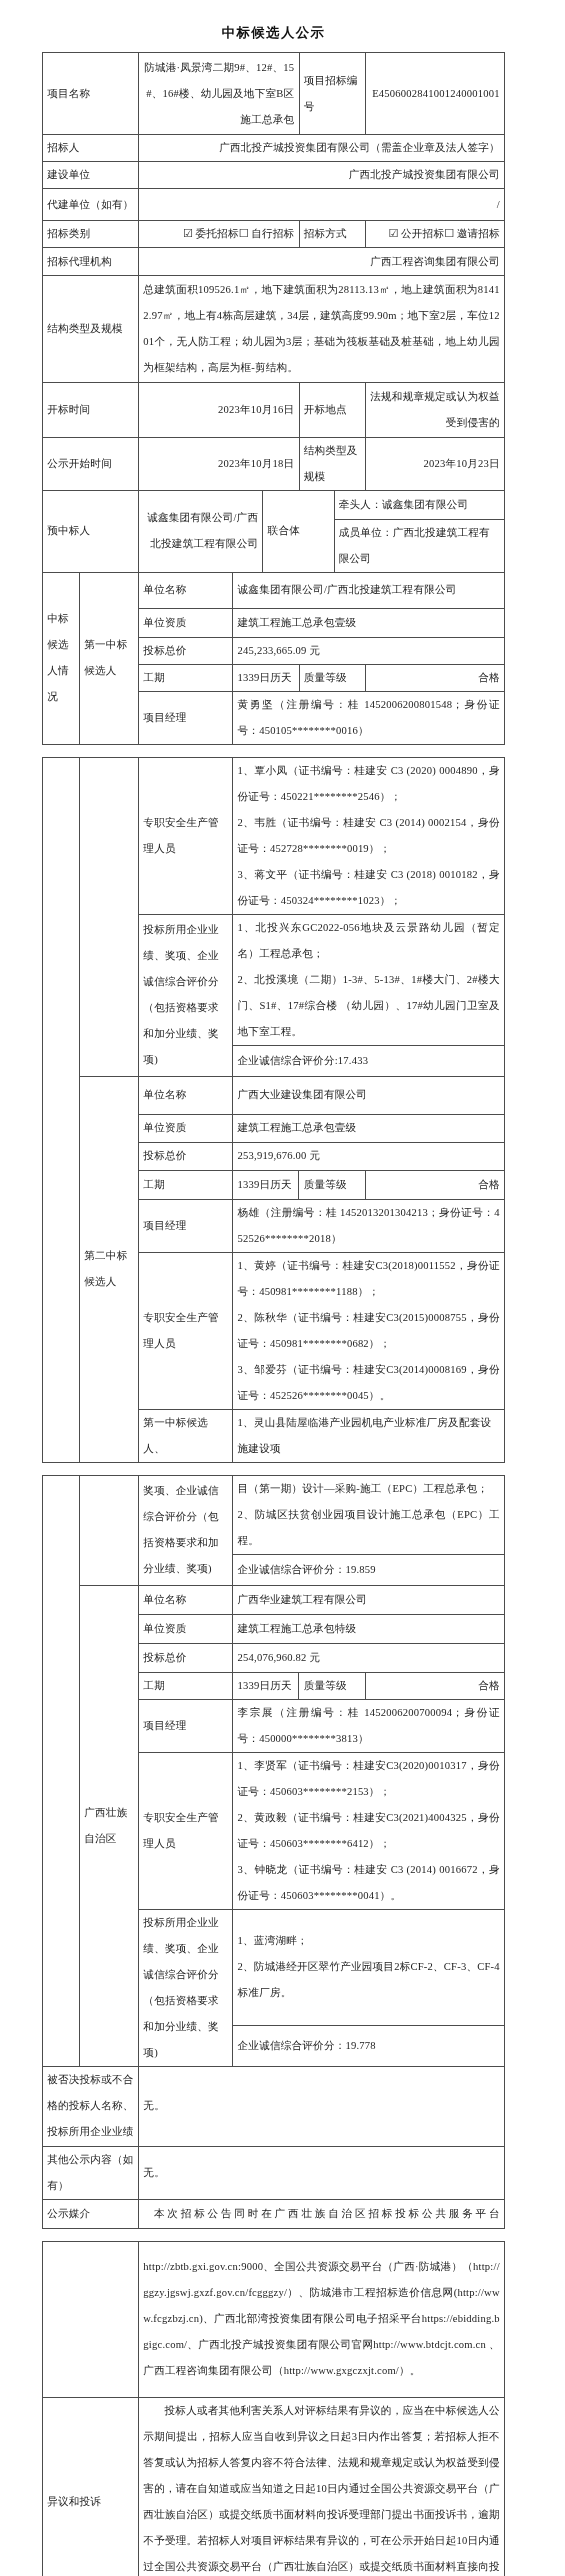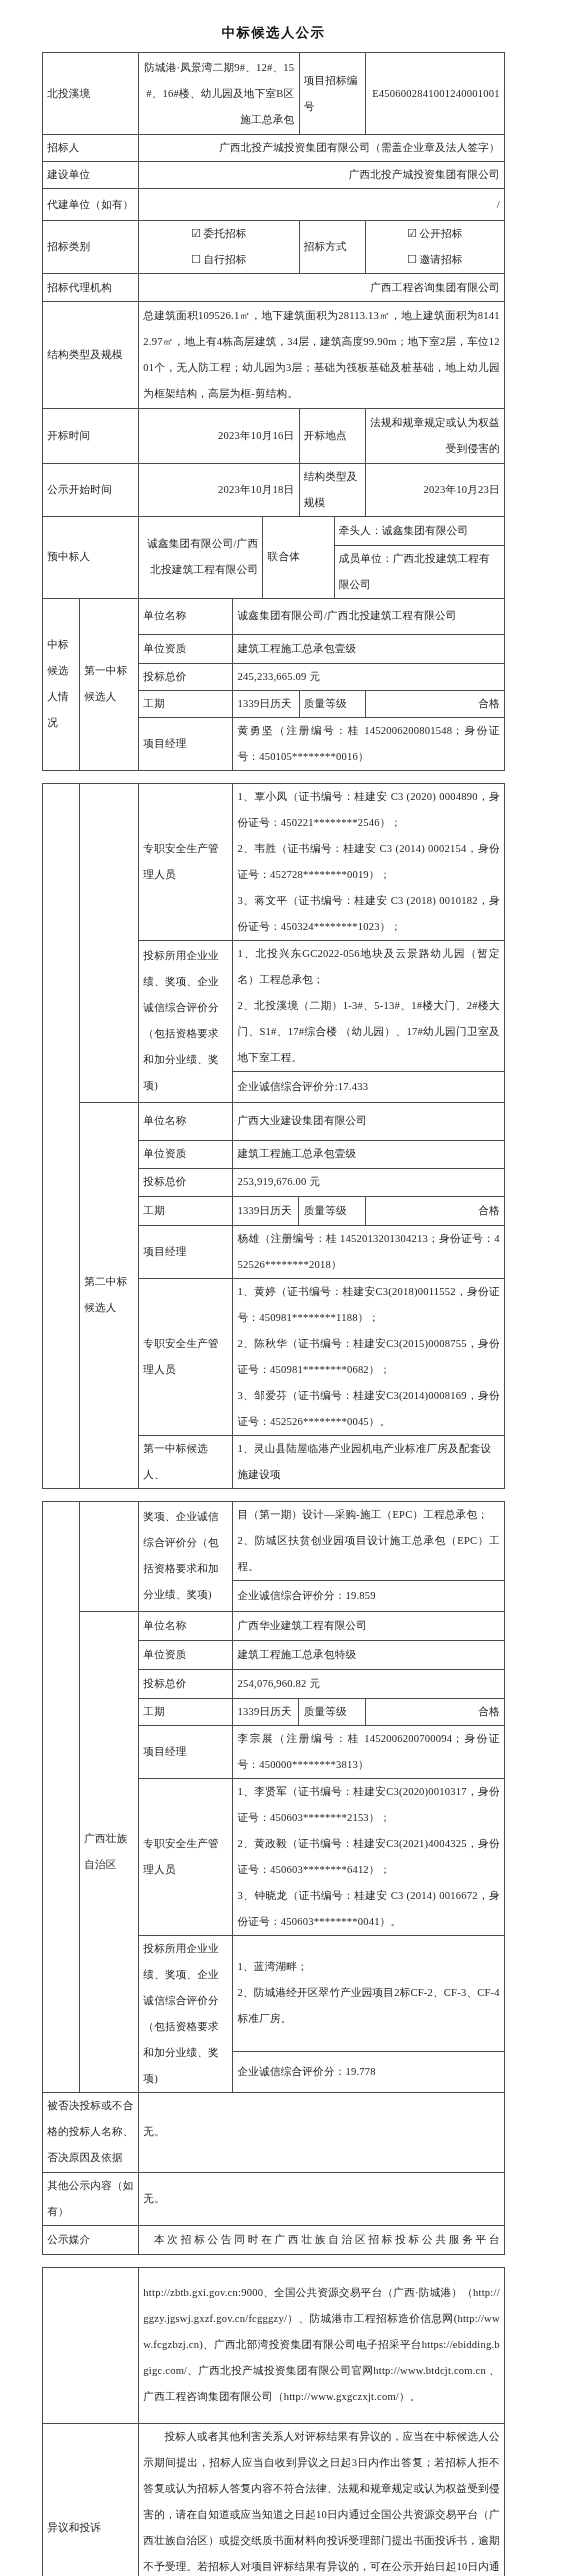--- a/index.html
+++ b/index.html
@@ -12,21 +12,21 @@
   table.doc td{border:0.7px solid #4c4c4c;font-size:10.6px;line-height:26px;padding:0 4.2px;
                letter-spacing:0.2px;vertical-align:middle;word-break:break-all;overflow:hidden;}
   td.lbl{text-align:left;}
   td.ctr{text-align:right;margin-left:20px;}
   td.jus{text-align:justify;}
   td.tight{padding:0 1.4px;}
   .para{text-align:justify;}
   .indent{text-indent:2em;}
   .spread{text-align:justify;text-align-last:justify;text-indent:1em;}
   .cb{font-family:"DejaVu Sans","Liberation Sans",sans-serif;font-size:11.3px;margin-right:2.1px;}
-  .opts{display:flex;justify-content:flex-end;align-items:center;flex-direction:column;}
+  .opts{display:flex;justify-content:flex-end;align-items:center;}
   .opt{white-space:nowrap;}
 </style>
 </head>
 <body>
 
 <div class="page">
 
   <h1 class="doc-title">中标候选人公示</h1>
 
   <table class="doc">
@@ -35,21 +35,21 @@
         <col style="width:59px">
         <col style="width:94px">
         <col style="width:30px">
         <col style="width:36px">
         <col style="width:35px">
         <col style="width:31px">
         <col style="width:139px">
       </colgroup>
     <tbody>
         <tr>
-      <td class="lbl" colspan="2" style="height:81px">北投溪境</td>
+      <td class="lbl" colspan="2" style="height:81px">项目名称</td>
       <td class="ctr" colspan="3">防城港·凤景湾二期9#、12#、15#、16#楼、幼儿园及地下室B区施工总承包</td>
       <td class="lbl" colspan="2">项目招标编号</td>
       <td class="ctr">E4506002841001240001001</td>
     </tr>
     <tr>
       <td class="lbl" colspan="2" style="height:26px">招标人</td>
       <td class="ctr" colspan="6">广西北投产城投资集团有限公司（需盖企业章及法人签字）</td>
     </tr>
     <tr>
       <td class="lbl" colspan="2" style="height:26px">建设单位</td>
@@ -260,21 +260,21 @@
       <td class="lbl" rowspan="2">投标所用企业业绩、奖项、企业诚信综合评价分（包括资格要求和加分业绩、奖项)</td>
       <td colspan="5" style="height:79px">
         <div class="para">1、蓝湾湖畔；</div>
         <div class="para">2、防城港经开区翠竹产业园项目2标CF-2、CF-3、CF-4标准厂房。</div>
       </td>
     </tr>
     <tr>
       <td colspan="5" style="height:27px">企业诚信综合评价分：19.778</td>
     </tr>
     <tr>
-      <td class="lbl" colspan="2" style="height:79px">被否决投标或不合格的投标人名称、否决原因及依据</td>
+      <td class="lbl" colspan="2" style="height:79px">被否决投标或不合格的投标人名称、投标所用企业业绩</td>
       <td colspan="6">无。</td>
     </tr>
     <tr>
       <td class="lbl" colspan="2" style="height:28px">其他公示内容（如有）</td>
       <td colspan="6">无。</td>
     </tr>
     <tr>
       <td class="lbl" colspan="2" style="height:28px">公示媒介</td>
       <td colspan="6" class="spread">本次招标公告同时在广西壮族自治区招标投标公共服务平台</td>
     </tr>

